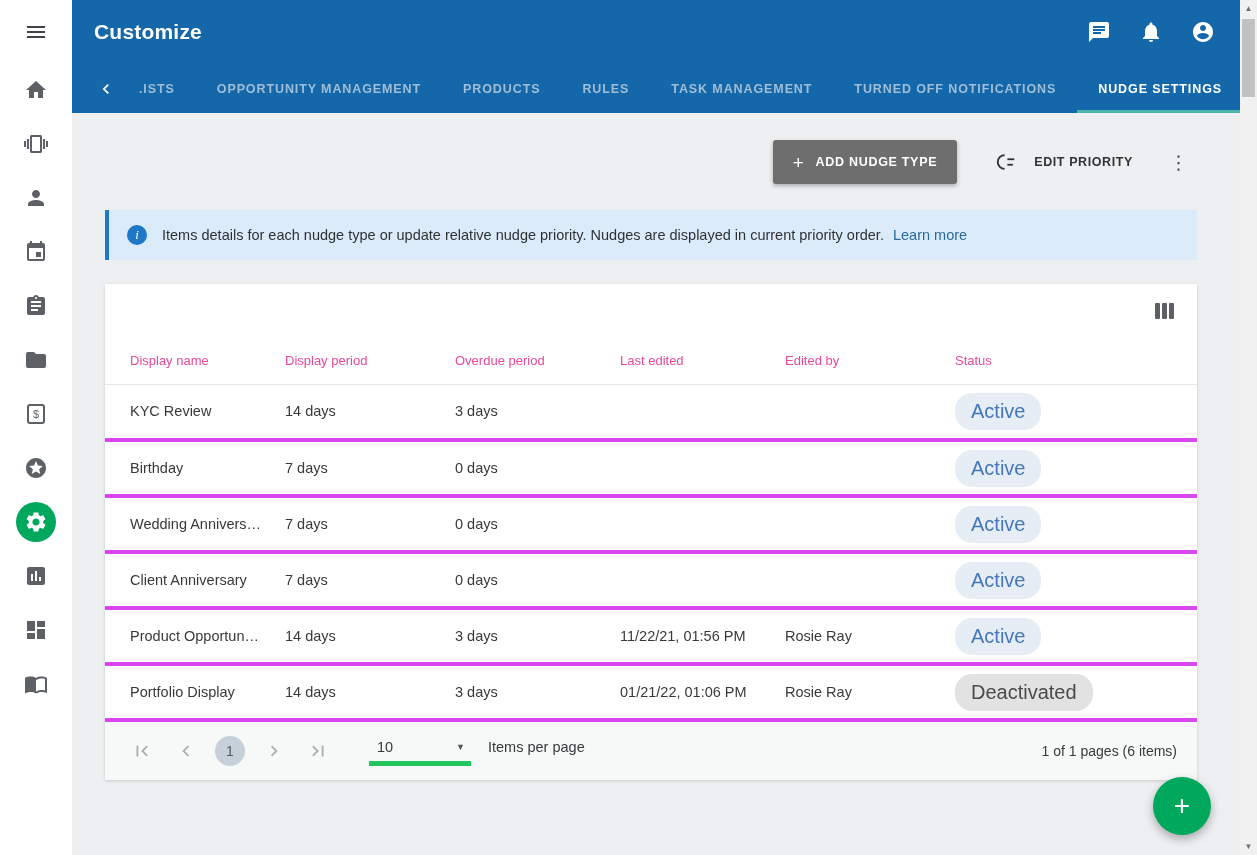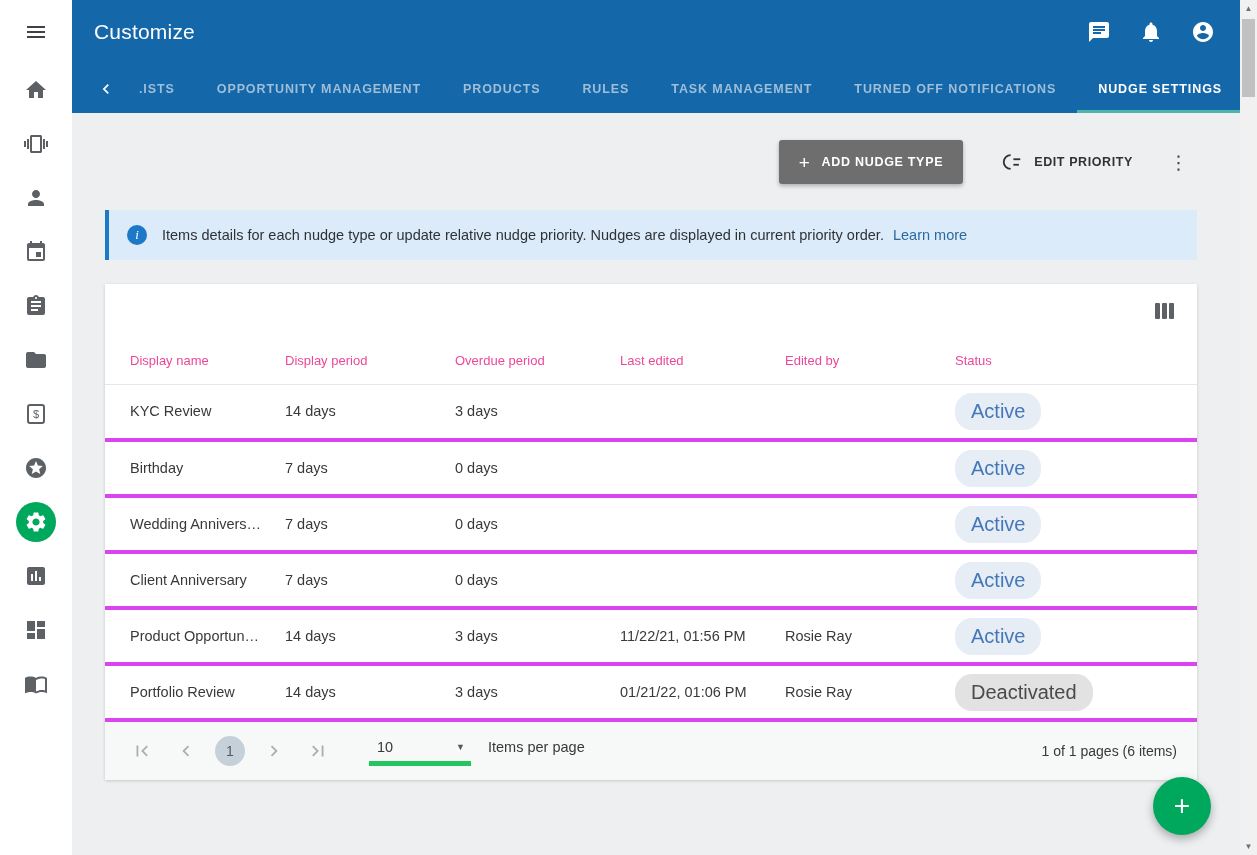--- a/index.html
+++ b/index.html
@@ -22,21 +22,21 @@
     color:#5d6165;cursor:pointer;flex:0 0 40px}
   .nav-item+.nav-item{margin-top:14px}
   .nav-item.first-after-menu{margin-top:18px}
   .nav-item svg{width:24px;height:24px;fill:currentColor}
   .nav-item.hamburger{color:#3f4347}
   .nav-item.active{background:var(--accent_green,#00A85D);color:#fff}
 
   
   .header{position:absolute;left:72px;top:0;right:17px;height:64px;background:var(--header_blue,#1467A9);
     display:flex;align-items:center;padding:0 16px 0 22px;color:#fff;z-index:30}
-  .header .title{font-size:21px;font-weight:normal;letter-spacing:.2px}
+  .header .title{font-size:21px;font-weight:bold;letter-spacing:.2px}
   .header .spacer{flex:1}
   .hicon{width:42px;height:42px;display:flex;align-items:center;justify-content:center;margin-left:10px;cursor:pointer}
   .hicon svg{width:24px;height:24px;fill:#fff}
 
   
   .tabbar{position:absolute;left:72px;top:64px;right:17px;height:49px;background:var(--header_blue,#1467A9);
     display:flex;align-items:stretch;padding-left:24px;z-index:30}
   .tab-back{display:flex;align-items:center;color:#fff;cursor:pointer;margin-right:2px}
   .tab-back svg{width:20px;height:20px;fill:#fff}
   .tab{display:flex;align-items:center;padding:0 21px;font-size:12.5px;font-weight:bold;letter-spacing:.9px;
@@ -46,21 +46,21 @@
 
   
   .content{position:absolute;left:72px;top:113px;right:17px;bottom:0;background:#edeff0;overflow:hidden}
 
   .toolbar{display:flex;align-items:center;justify-content:flex-end;gap:28px;margin:27px 44px 0 33px}
   .add-btn{background:var(--button_gray,#6E6E6E);color:#fff;border:none;border-radius:3px;
     font-size:12.5px;font-weight:bold;letter-spacing:.7px;padding:0 20px;height:44px;
     display:flex;align-items:center;gap:11px;box-shadow:0 2px 4px rgba(0,0,0,.28);cursor:pointer;
     font-family:"Liberation Sans",sans-serif}
   .add-btn .plus{font-size:19px;font-weight:normal;line-height:1}
-  .edit-priority{display:flex;align-items:center;gap:11px;font-size:12.5px;font-weight:bold;letter-spacing:.6px;
+  .edit-priority{display:flex;align-items:center;gap:17px;font-size:12.5px;font-weight:bold;letter-spacing:.6px;
     color:#303336;cursor:pointer;margin-left:10px}
   .edit-priority svg{width:22px;height:22px;stroke:#303336;fill:none;stroke-width:2}
   .kebab{color:#44474a;font-size:19px;line-height:1;cursor:pointer;padding:4px 8px;letter-spacing:0}
 
   .banner{margin:26px 43px 0 33px;background:var(--banner_bg,#DCEBFA);border-left:4px solid var(--banner_accent,#1E78C8);
     display:flex;align-items:center;gap:15px;padding:15px 18px;font-size:14.5px;color:#2f3235}
   .info-icon{width:20px;height:20px;border-radius:50%;background:var(--banner_accent,#1E78C8);color:#fff;
     display:flex;align-items:center;justify-content:center;font-size:13px;font-style:italic;
     font-family:"Liberation Serif",serif;flex:0 0 20px}
   .banner .learn-more{color:#2b6a9f;margin-left:5px;cursor:pointer}
@@ -296,21 +296,21 @@
           </tr>
           <tr>
             <td>Product Opportun…</td>
             <td>14 days</td>
             <td>3 days</td>
             <td>11/22/21, 01:56 PM</td>
             <td>Rosie Ray</td>
             <td><span class="badge">Active</span></td>
           </tr>
           <tr>
-            <td>Portfolio Review</td>
+            <td>Portfolio Display</td>
             <td>14 days</td>
             <td>3 days</td>
             <td>01/21/22, 01:06 PM</td>
             <td>Rosie Ray</td>
             <td><span class="badge inactive">Deactivated</span></td>
           </tr>
         </tbody>
       </table>
 
       <div class="pager">

